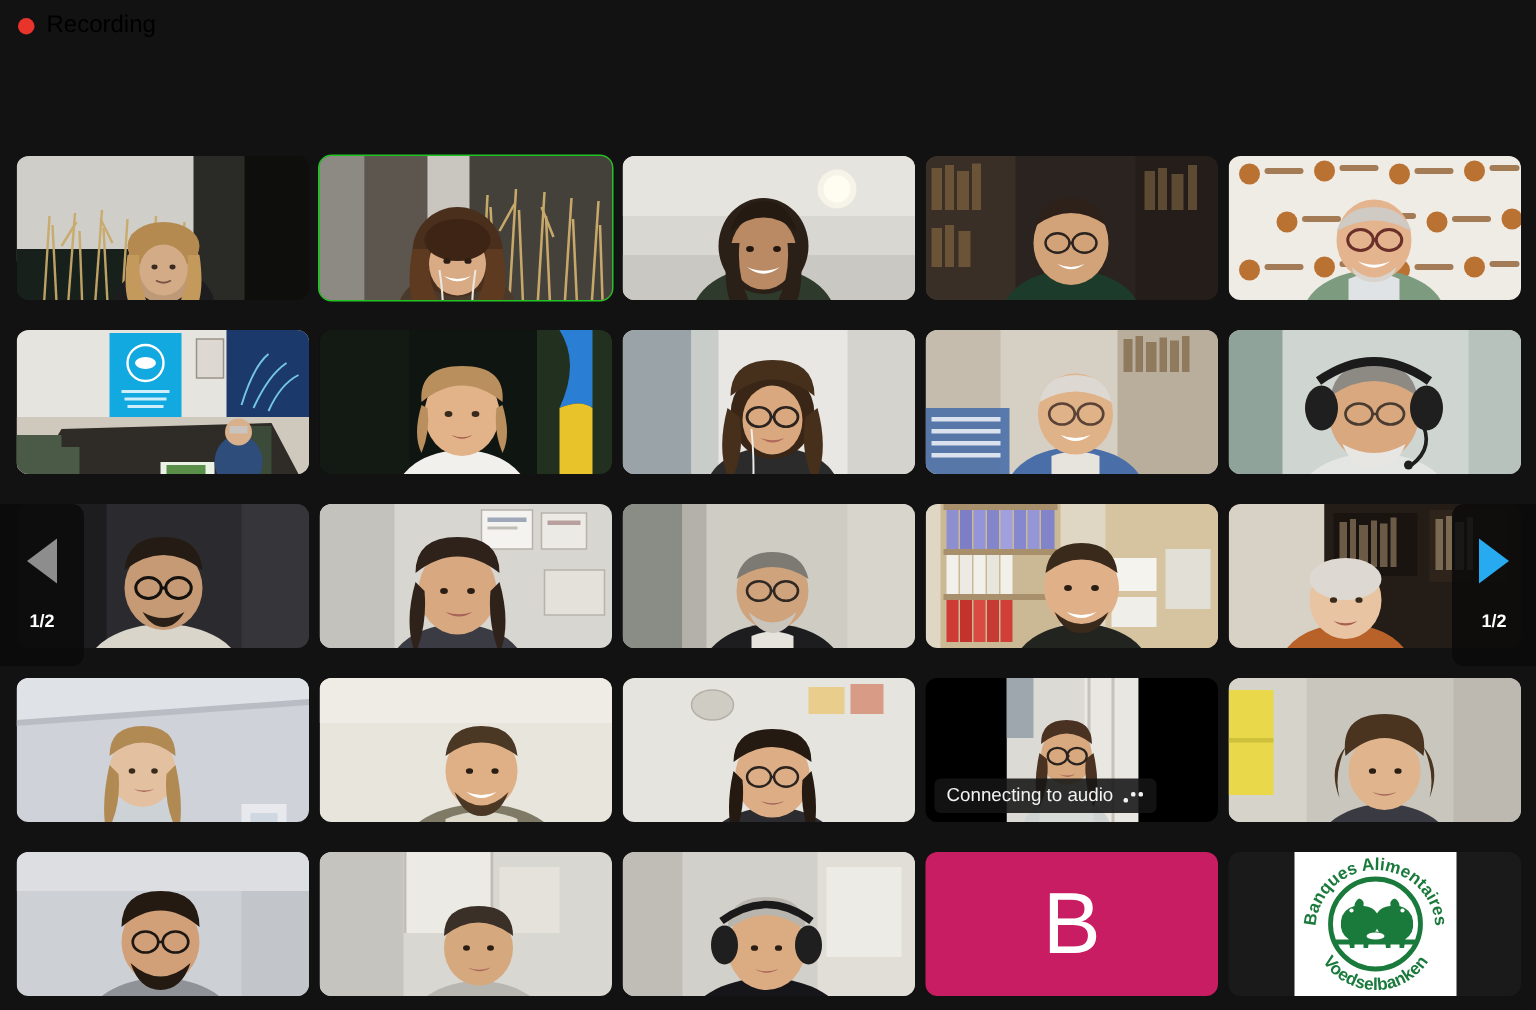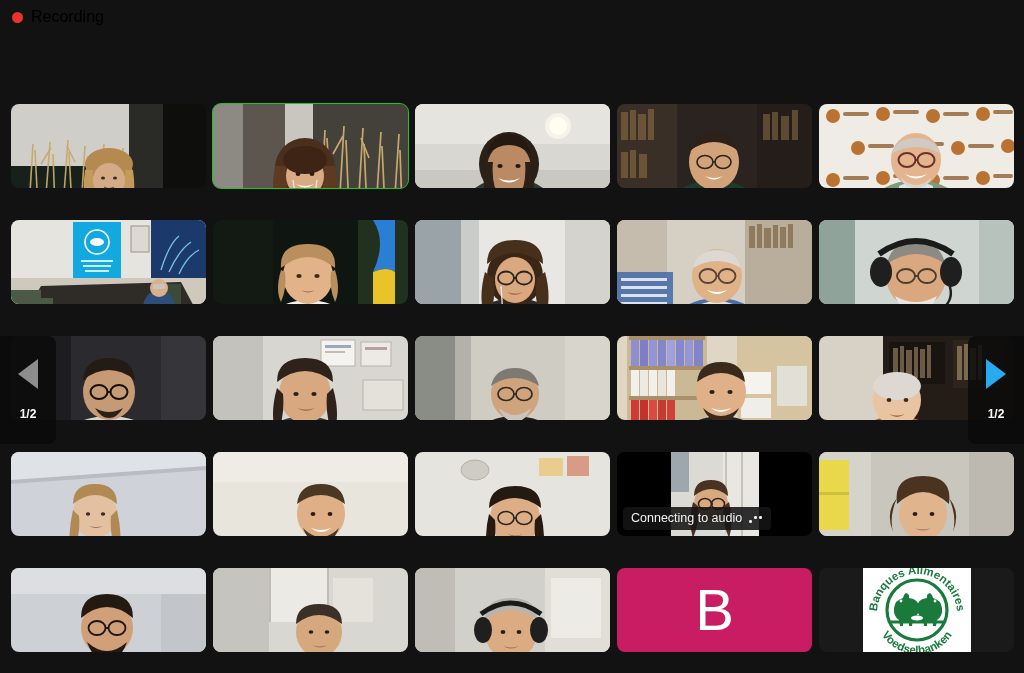--- a/index.html
+++ b/index.html
@@ -24,21 +24,21 @@
   
   .grid {
     position: absolute; left: 11px; top: 104px;
     width: 1002px;
     display: grid;
     grid-template-columns: repeat(5, 195px);
     grid-auto-rows: 108px;
     column-gap: 7px; row-gap: 8px;
   }
   .tile {
-    position: relative; width: 195px; height: 84px;
+    position: relative; width: 195px; height: 96px;
     border-radius: 8px; overflow: hidden;
     background: #0c0c0c;
   }
   .tile.active { outline: 2px solid #22c322; outline-offset: -1px; border-radius: 8px; }
   .vid { position: absolute; inset: 0; }
 
   
   .nav {
     position: absolute; width: 56px; height: 108px;
     background: rgba(10,10,10,.86);

